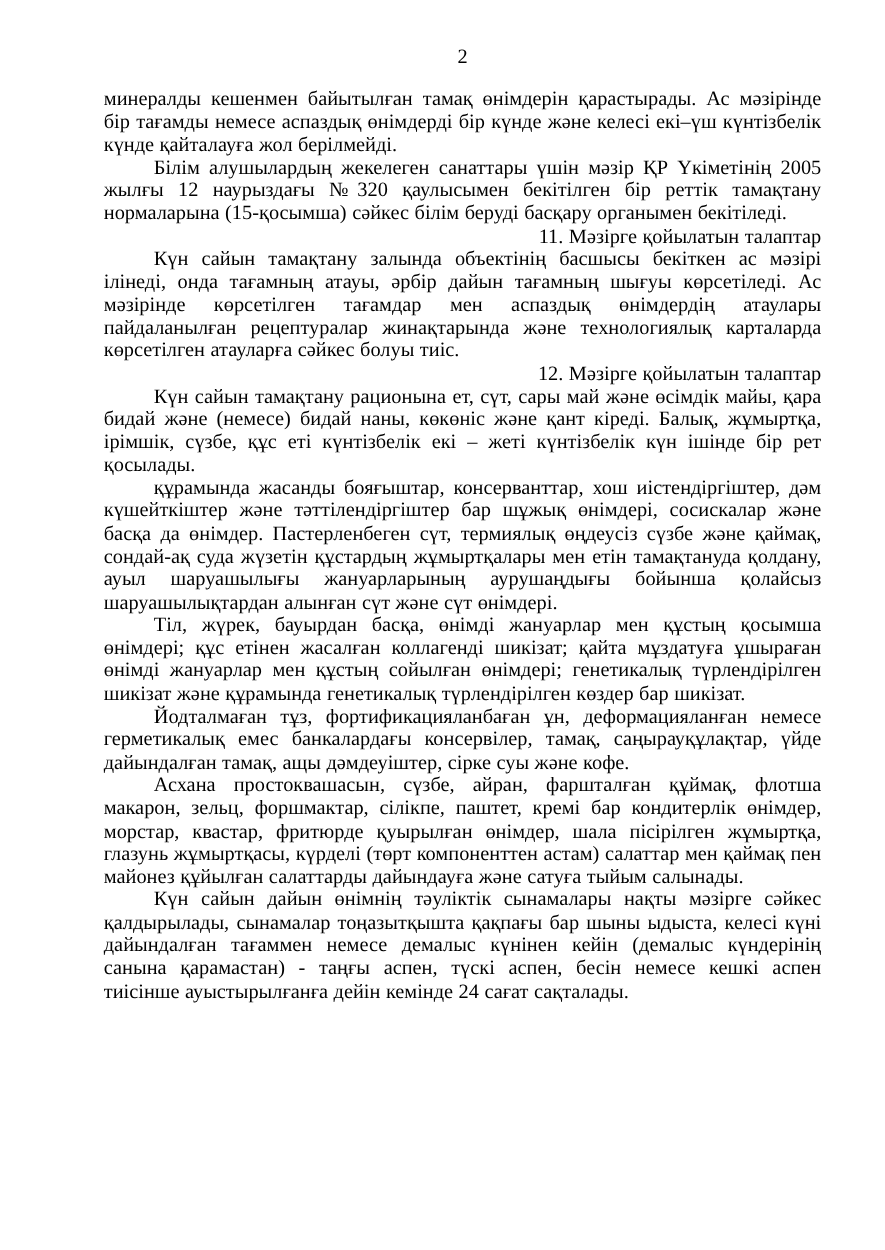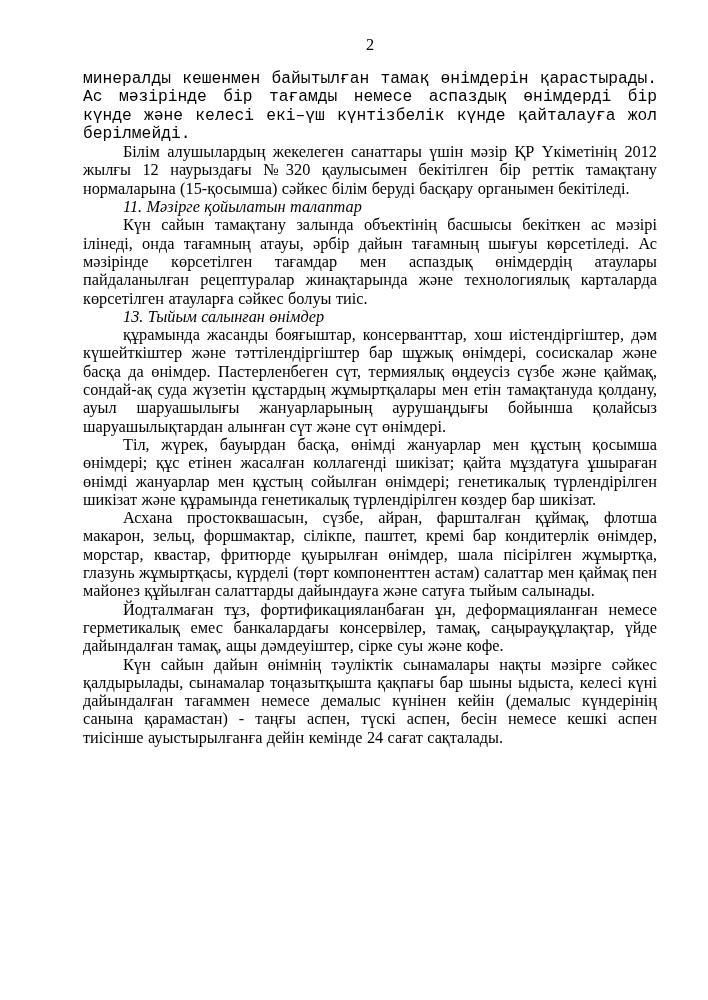--- a/index.html
+++ b/index.html
@@ -36,37 +36,36 @@
     text-justify: inter-word;
   }
   .content p {
     margin: 0;
     padding: 0;
     text-indent: 40px;
     word-spacing: 0.02em;
   }
   .content p.body-noindent {
     text-indent: 0;
-    font-family: Liberation Mono, monospace;
   }
   .content p.heading {
-    font-style: italic;
-    text-align: left;
+    text-align: right;
   }
 </style>
 </head>
 <body>
 
 <div class="page">
   <div class="page-number">2</div>
   <div class="content" id="content">
       <p class="body-noindent">минералды кешенмен байытылған тамақ өнімдерін қарастырады. Ас мәзірінде бір тағамды немесе аспаздық өнімдерді бір күнде және келесі екі–үш күнтізбелік күнде қайталауға жол берілмейді.</p>
-      <p class="body">Білім алушылардың жекелеген санаттары үшін мәзір ҚР Үкіметінің 2012 жылғы 12 наурыздағы №320 қаулысымен бекітілген бір реттік тамақтану нормаларына (15-қосымша) сәйкес білім беруді басқару органымен бекітіледі.</p>
+      <p class="body">Білім алушылардың жекелеген санаттары үшін мәзір ҚР Үкіметінің 2005 жылғы 12 наурыздағы №320 қаулысымен бекітілген бір реттік тамақтану нормаларына (15-қосымша) сәйкес білім беруді басқару органымен бекітіледі.</p>
       <p class="heading">11. Мәзірге қойылатын талаптар</p>
       <p class="body">Күн сайын тамақтану залында объектінің басшысы бекіткен ас мәзірі ілінеді, онда тағамның атауы, әрбір дайын тағамның шығуы көрсетіледі. Ас мәзірінде көрсетілген тағамдар мен аспаздық өнімдердің атаулары пайдаланылған рецептуралар жинақтарында және технологиялық карталарда көрсетілген атауларға сәйкес болуы тиіс.</p>
-      <p class="heading">13. Тыйым салынған өнімдер</p>
+      <p class="heading">12. Мәзірге қойылатын талаптар</p>
+      <p class="body">Күн сайын тамақтану рационына ет, сүт, сары май және өсімдік майы, қара бидай және (немесе) бидай наны, көкөніс және қант кіреді. Балық, жұмыртқа, ірімшік, сүзбе, құс еті күнтізбелік екі – жеті күнтізбелік күн ішінде бір рет қосылады.</p>
       <p class="body">құрамында жасанды бояғыштар, консерванттар, хош иістендіргіштер, дәм күшейткіштер және тәттілендіргіштер бар шұжық өнімдері, сосискалар және басқа да өнімдер. Пастерленбеген сүт, термиялық өңдеусіз сүзбе және қаймақ, сондай-ақ суда жүзетін құстардың жұмыртқалары мен етін тамақтануда қолдану, ауыл шаруашылығы жануарларының аурушаңдығы бойынша қолайсыз шаруашылықтардан алынған сүт және сүт өнімдері.</p>
       <p class="body">Тіл, жүрек, бауырдан басқа, өнімді жануарлар мен құстың қосымша өнімдері; құс етінен жасалған коллагенді шикізат; қайта мұздатуға ұшыраған өнімді жануарлар мен құстың сойылған өнімдері; генетикалық түрлендірілген шикізат және құрамында генетикалық түрлендірілген көздер бар шикізат.</p>
+      <p class="body">Йодталмаған тұз, фортификацияланбаған ұн, деформацияланған немесе герметикалық емес банкалардағы консервілер, тамақ, саңырауқұлақтар, үйде дайындалған тамақ, ащы дәмдеуіштер, сірке суы және кофе.</p>
       <p class="body">Асхана простоквашасын, сүзбе, айран, фаршталған құймақ, флотша макарон, зельц, форшмактар, сілікпе, паштет, кремі бар кондитерлік өнімдер, морстар, квастар, фритюрде қуырылған өнімдер, шала пісірілген жұмыртқа, глазунь жұмыртқасы, күрделі (төрт компоненттен астам) салаттар мен қаймақ пен майонез құйылған салаттарды дайындауға және сатуға тыйым салынады.</p>
-      <p class="body">Йодталмаған тұз, фортификацияланбаған ұн, деформацияланған немесе герметикалық емес банкалардағы консервілер, тамақ, саңырауқұлақтар, үйде дайындалған тамақ, ащы дәмдеуіштер, сірке суы және кофе.</p>
       <p class="body">Күн сайын дайын өнімнің тәуліктік сынамалары нақты мәзірге сәйкес қалдырылады, сынамалар тоңазытқышта қақпағы бар шыны ыдыста, келесі күні дайындалған тағаммен немесе демалыс күнінен кейін (демалыс күндерінің санына қарамастан) - таңғы аспен, түскі аспен, бесін немесе кешкі аспен тиісінше ауыстырылғанға дейін кемінде 24 сағат сақталады.</p>
     </div>
 </div>
 
 </body></html>

